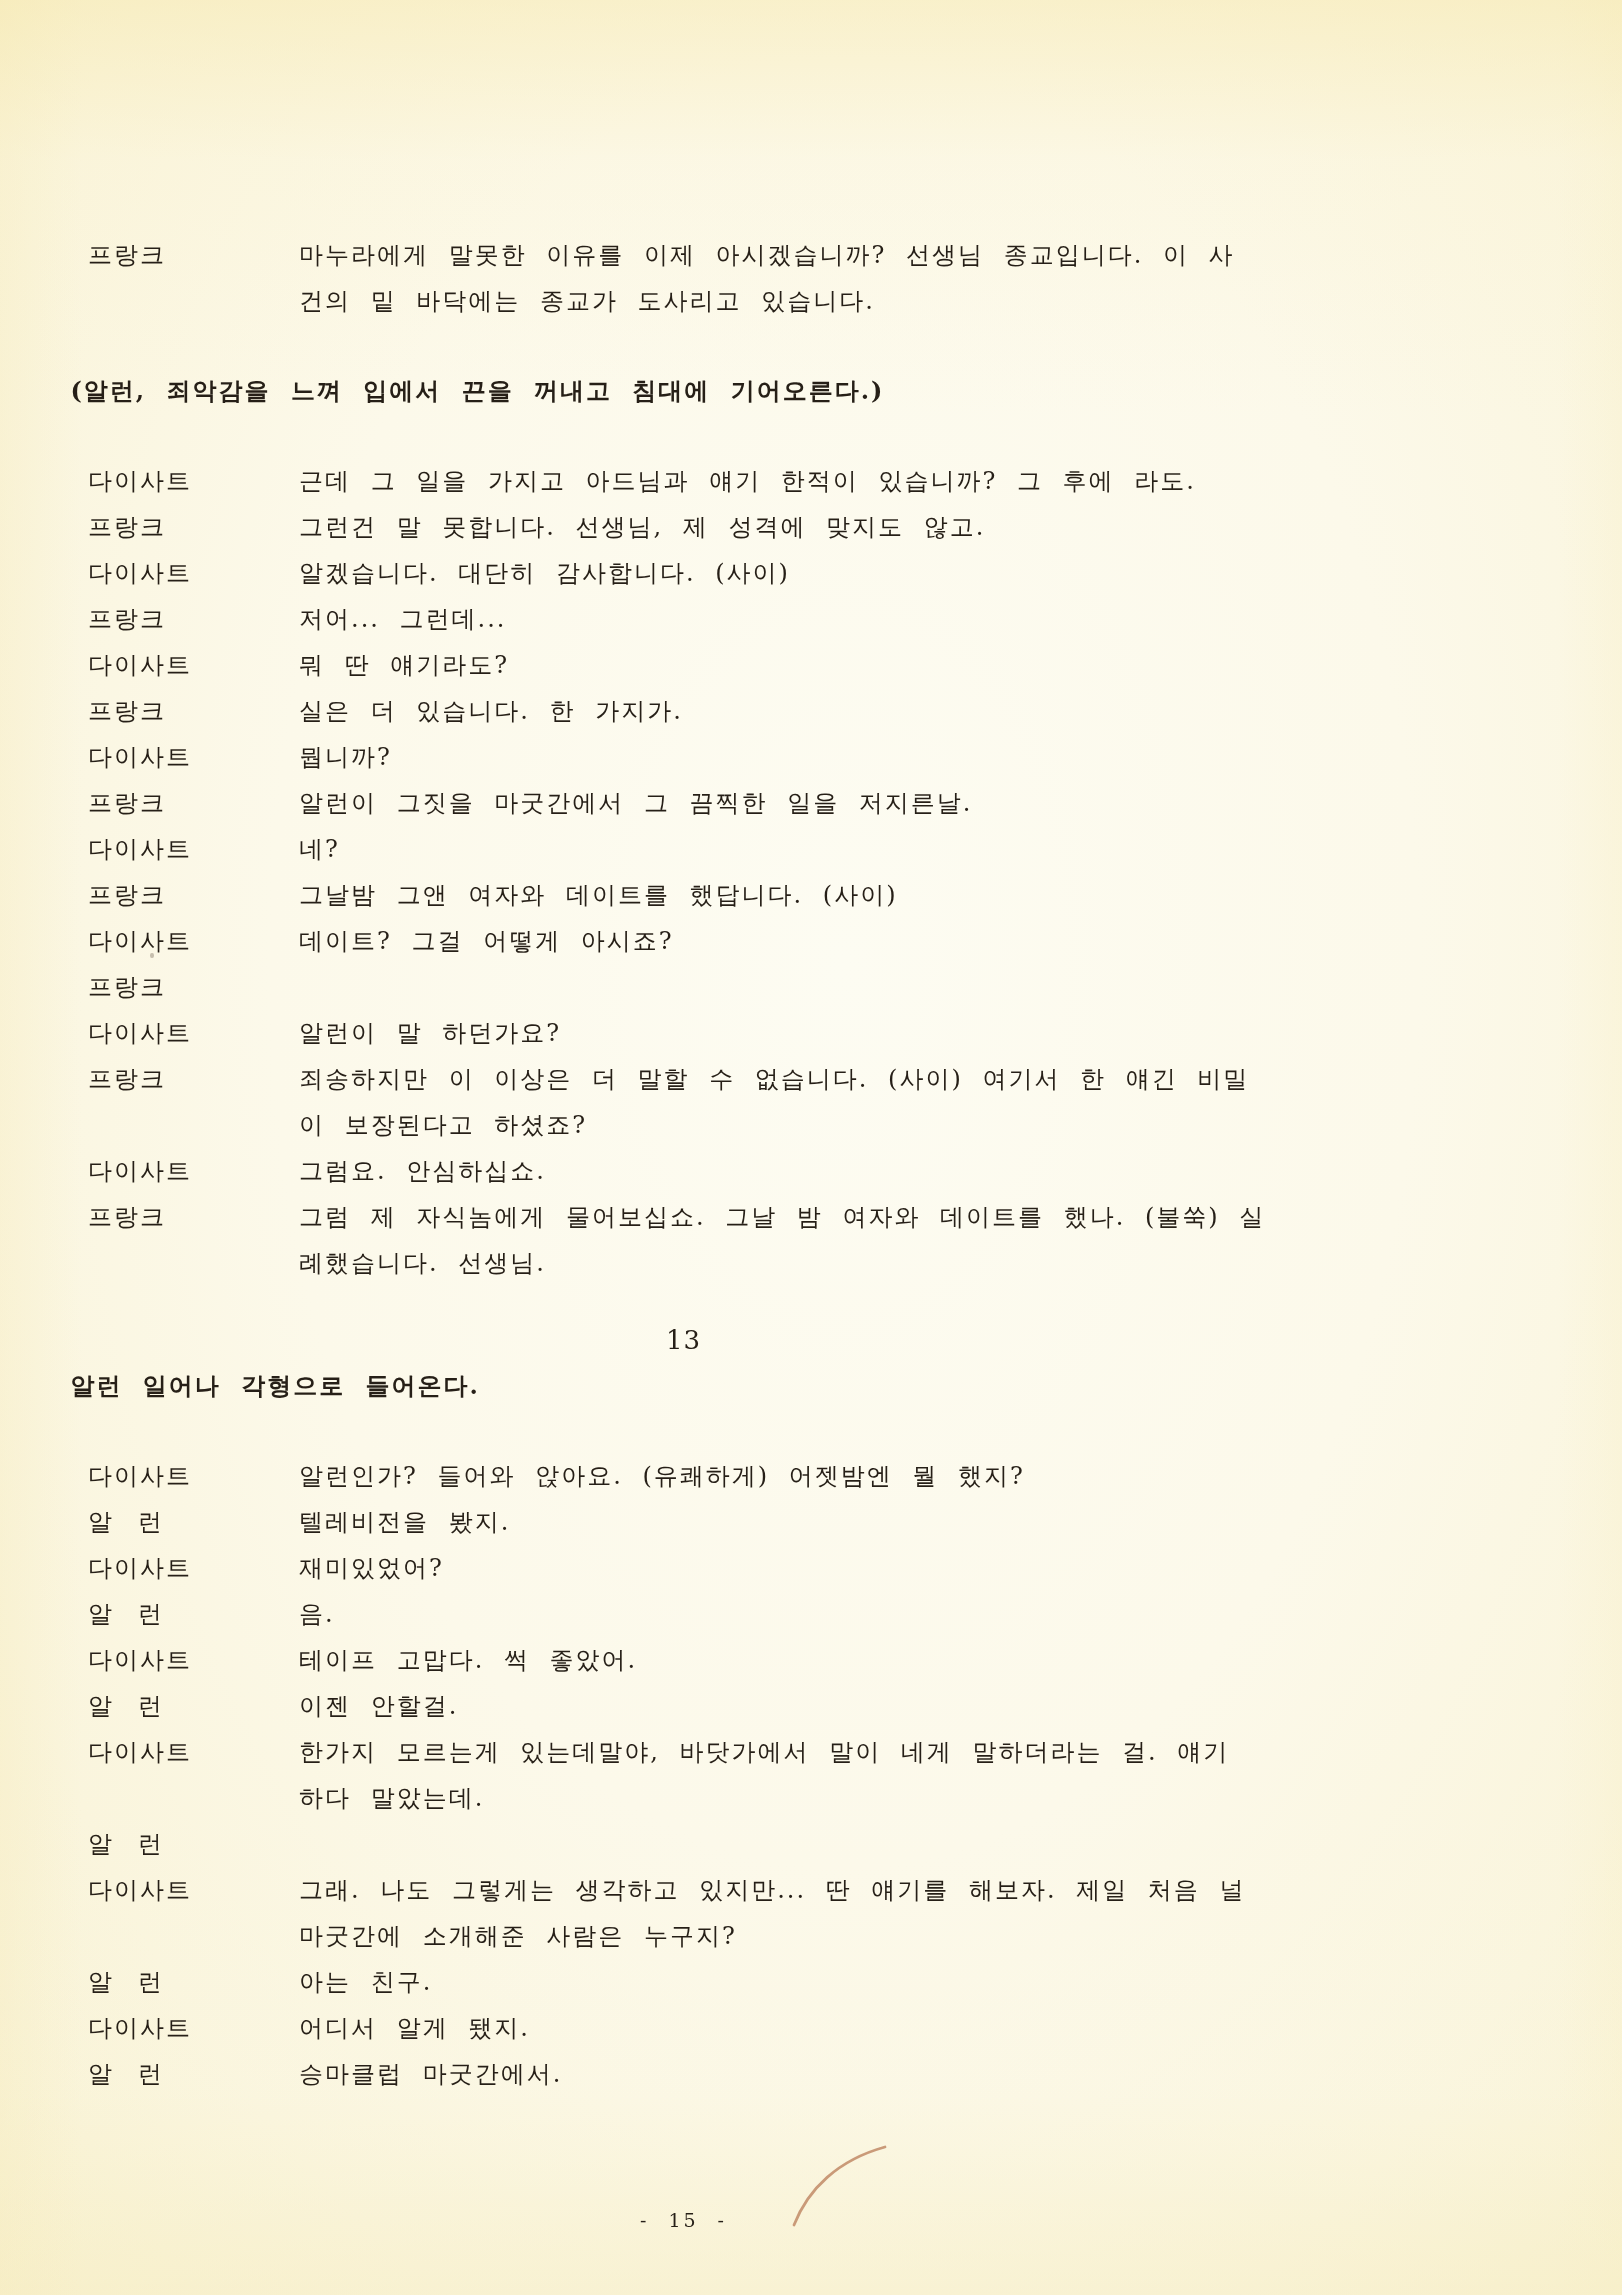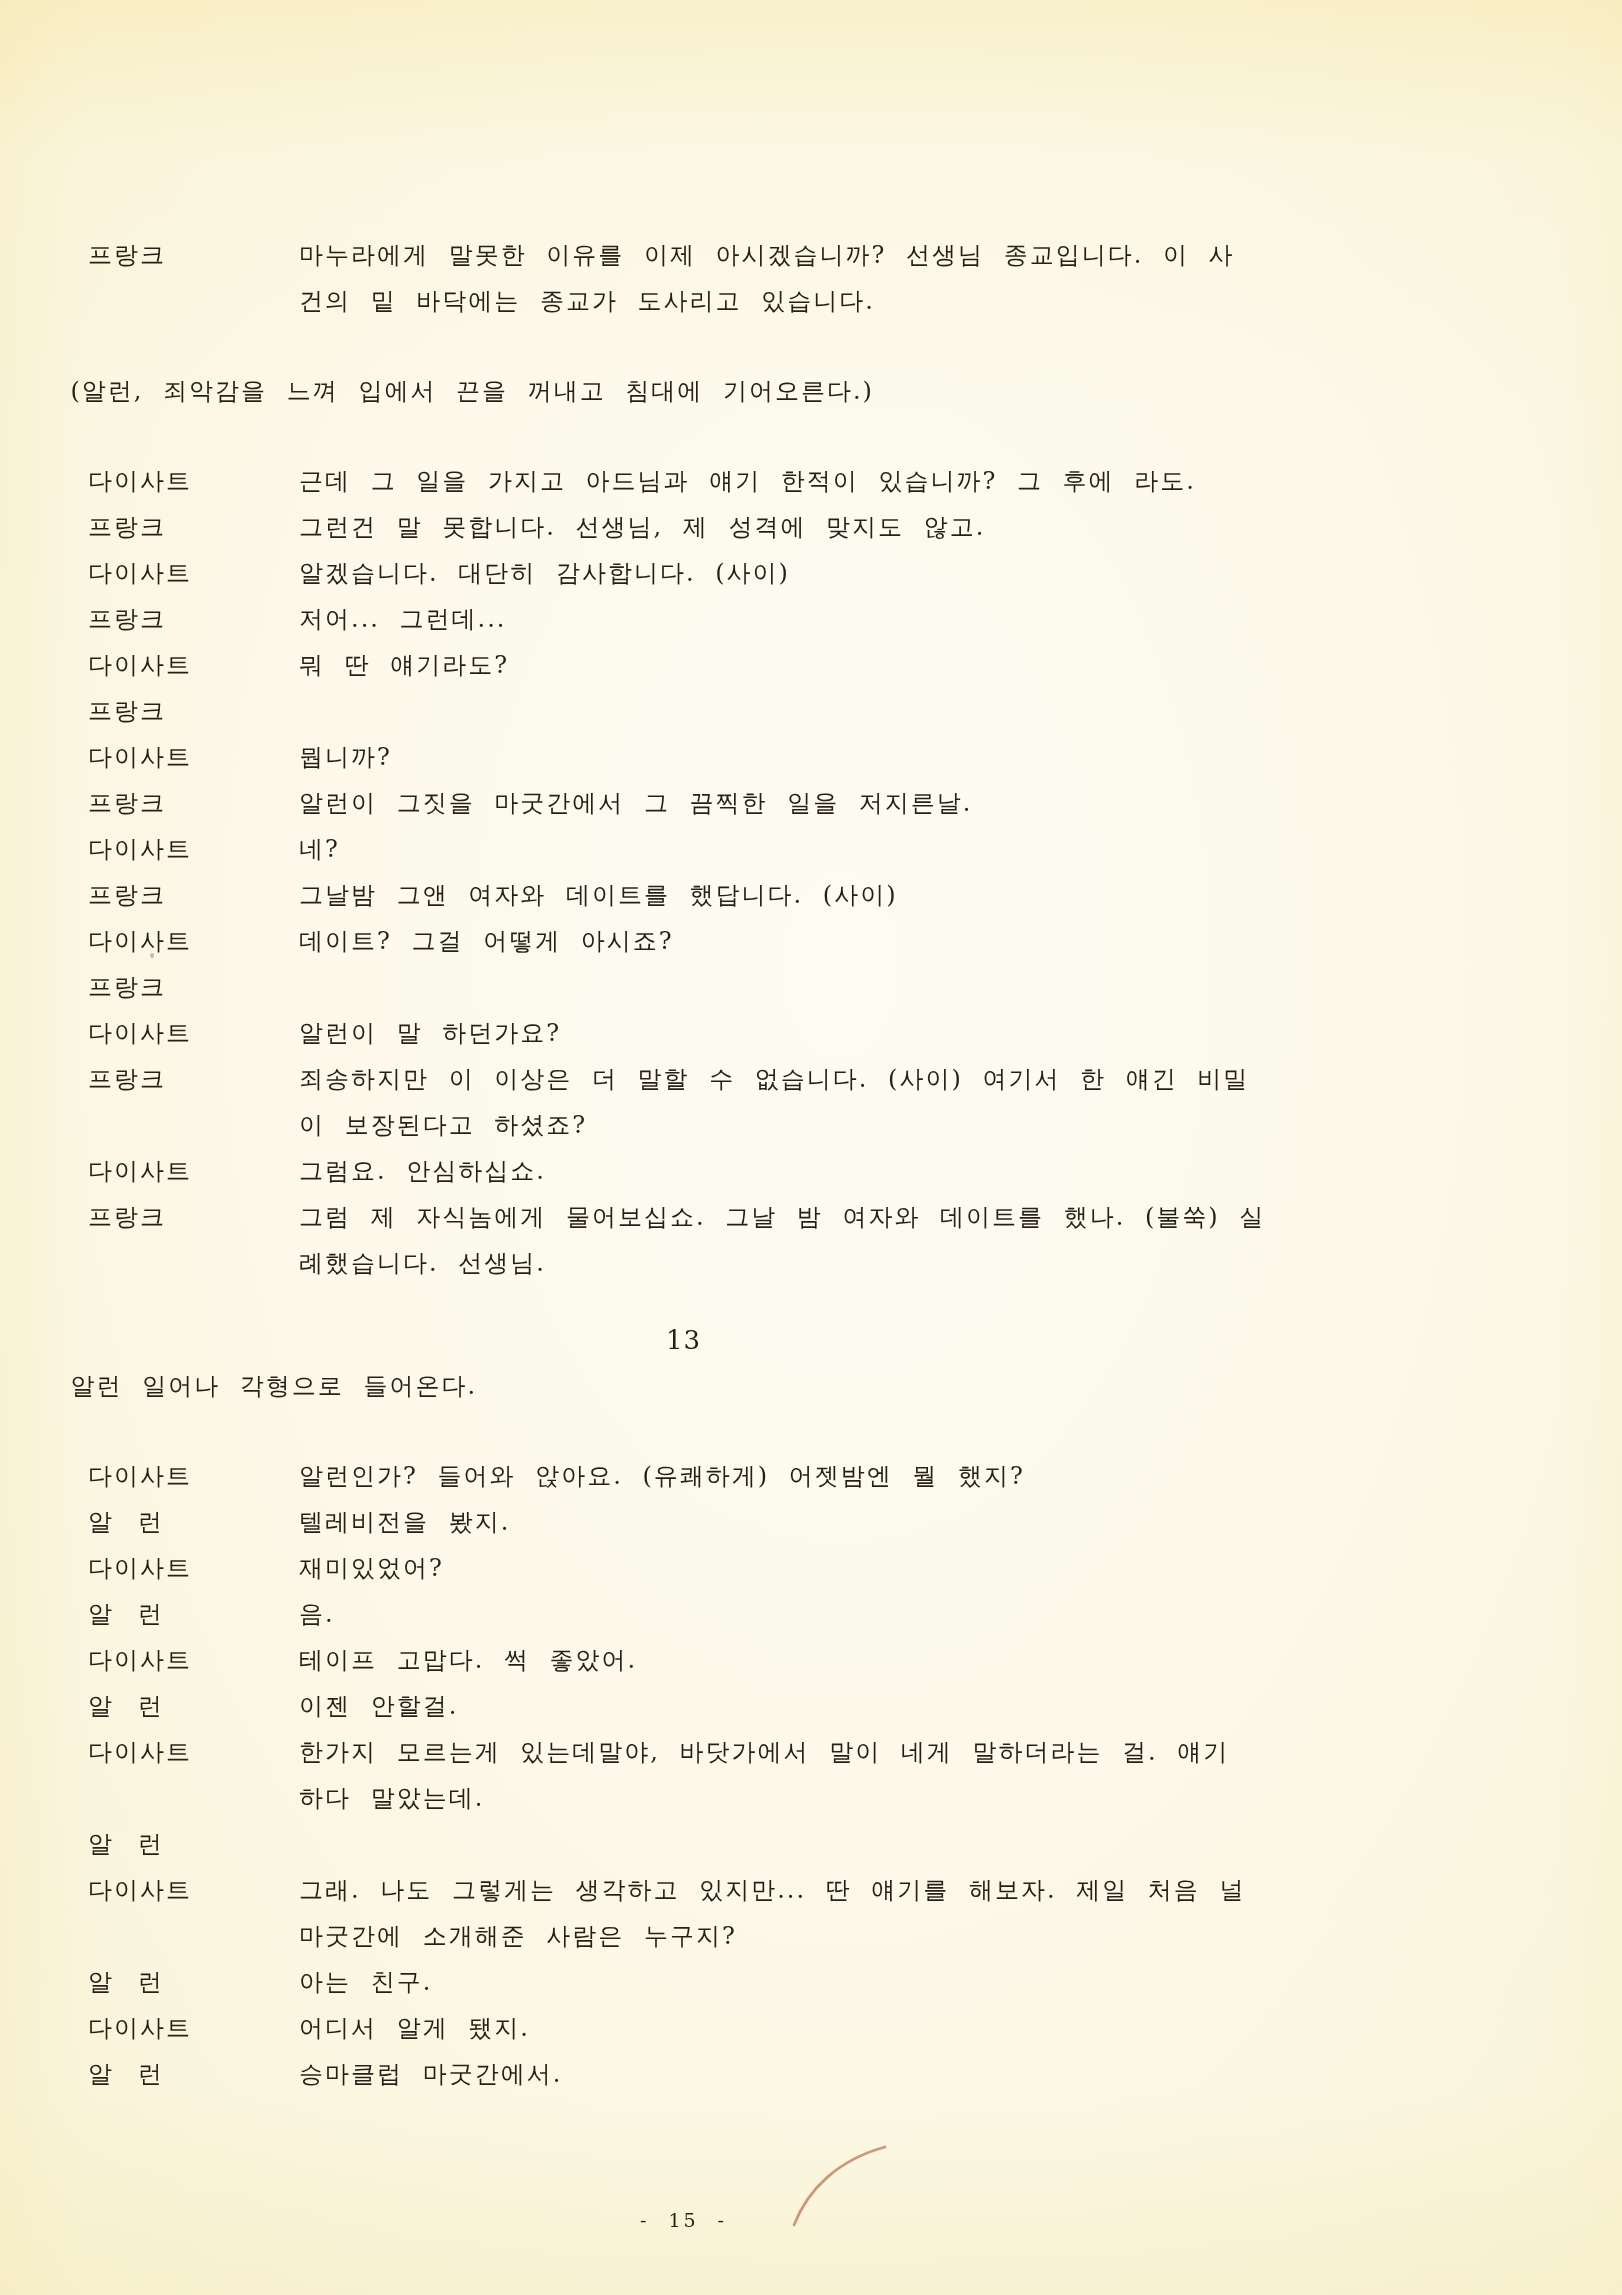--- a/index.html
+++ b/index.html
@@ -31,20 +31,21 @@
     white-space:nowrap;
   }
   .txt{
     flex:0 0 1103px;
     max-width:1103px;
     white-space:pre-line;
   }
   .stage{
     margin-left:-17.5px;
     white-space:pre-line;
+    font-weight:bold;
   }
   .gap-lg{margin-top:44px;}
   .gap-sec{margin-top:31px;}
   .full-center{
     width:1623px;
     margin-left:-216px;
     text-align:center;
   }
   .section-num{
     font-size:26px;
@@ -101,20 +102,21 @@
     <div class="row">
       <div class="spk">프랑크</div>
       <div class="txt">저어... 그런데...</div>
     </div>
     <div class="row">
       <div class="spk">다이사트</div>
       <div class="txt">뭐 딴 얘기라도?</div>
     </div>
     <div class="row">
       <div class="spk">프랑크</div>
+      <div class="txt">실은 더 있습니다. 한 가지가.</div>
     </div>
     <div class="row">
       <div class="spk">다이사트</div>
       <div class="txt">뭡니까?</div>
     </div>
     <div class="row">
       <div class="spk">프랑크</div>
       <div class="txt">알런이 그짓을 마굿간에서 그 끔찍한 일을 저지른날.</div>
     </div>
     <div class="row">

